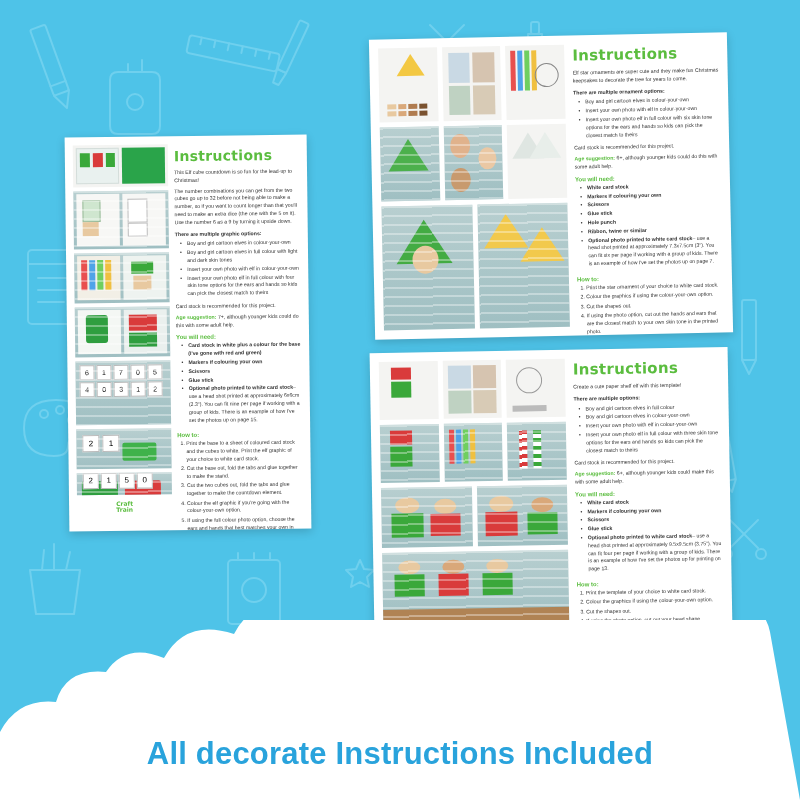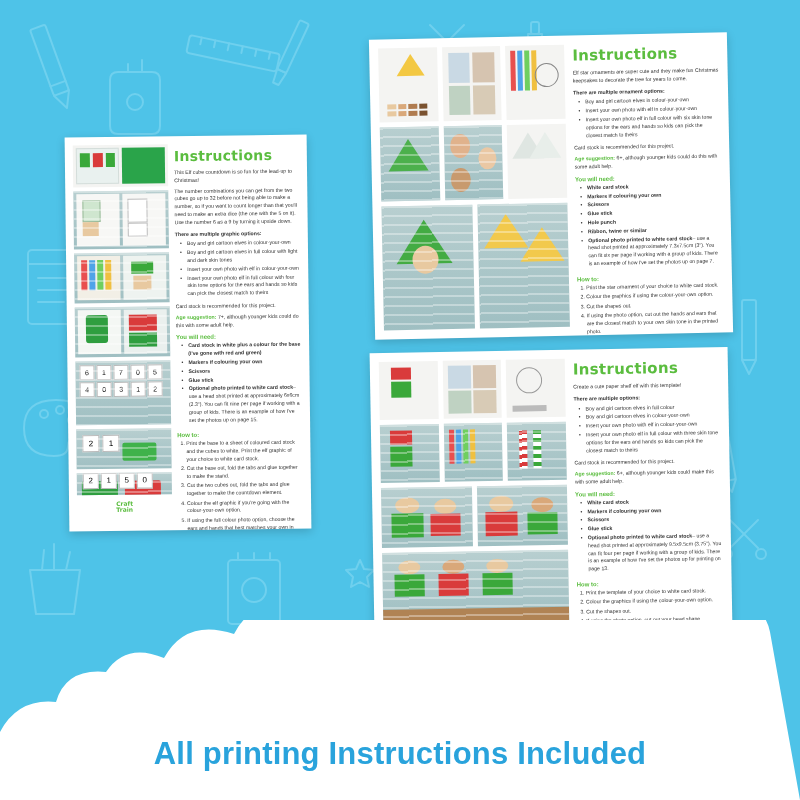--- a/index.html
+++ b/index.html
@@ -487,13 +487,13 @@
       q28,-40 74,-16
       q26,-30 66,-10
       q30,-26 66,2
       q34,-20 66,10
       q30,-18 56,8
       q30,-8 44,18
       q24,-4 30,24
       L800,180 Z"></path>
   </svg>
 </div>
-<div class="footer-text">All printing Instructions Included</div>
+<div class="footer-text">All decorate Instructions Included</div>
 
 </body></html>

